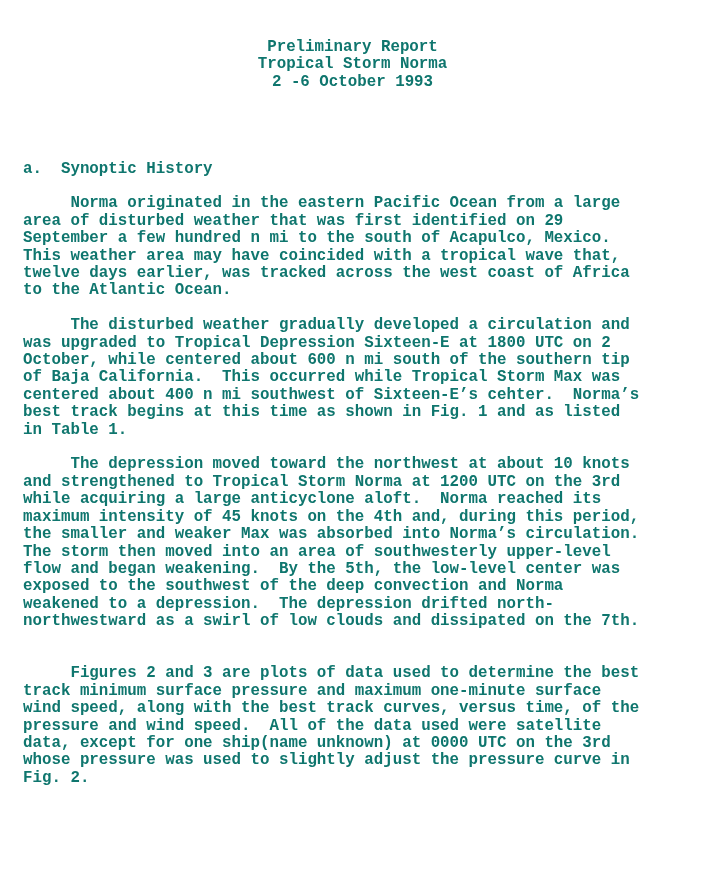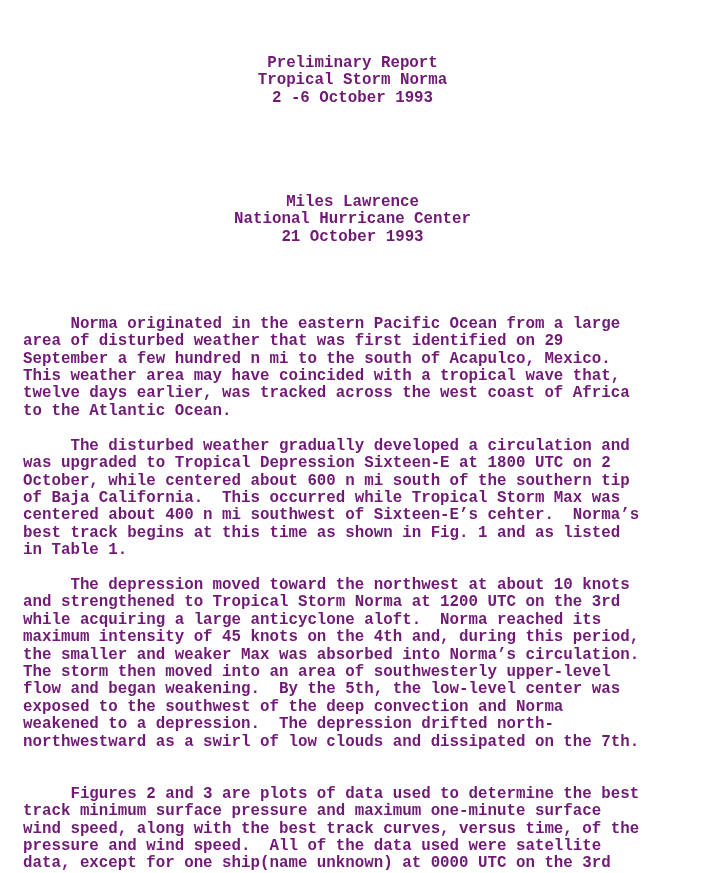--- a/index.html
+++ b/index.html
@@ -10,26 +10,26 @@
   body {
     width: 717px;
     height: 873px;
     overflow: hidden;
     position: relative;
   }
   .page {
     box-sizing: border-box;
     width: 717px;
     height: 873px;
-    padding: 20px 0 0 23px;
+    padding: 4px 0 0 23px;
     font-family: "Liberation Mono", "DejaVu Sans Mono", monospace;
     font-size: 15.8px;
     line-height: 17.4px;
     font-weight: 700;
-    color: #701a75;
+    color: #0f766e;
     letter-spacing: 0;
   }
   pre, .heading, .center-block {
     margin: 0;
     padding: 0;
     font: inherit;
     white-space: pre;
   }
   .center-block {
     margin-left: -23px;
@@ -46,28 +46,24 @@
 <div class="page">
 
   <div class="center-block">
     <pre>Preliminary Report
 Tropical Storm Norma
 2 -6 October 1993</pre>
   </div>
 
   <div class="gap"></div>
 
-  <div class="center-block">
-    <pre>Miles Lawrence
-National Hurricane Center
-21 October 1993</pre>
-  </div>
 
   <div class="gap"></div>
 
+  <div class="heading">a.  Synoptic History</div>
 
   <div class="gap"></div>
 
   <pre>     Norma originated in the eastern Pacific Ocean from a large
 area of disturbed weather that was first identified on 29
 September a few hundred n mi to the south of Acapulco, Mexico.
 This weather area may have coincided with a tropical wave that,
 twelve days earlier, was tracked across the west coast of Africa
 to the Atlantic Ocean.</pre>
 

